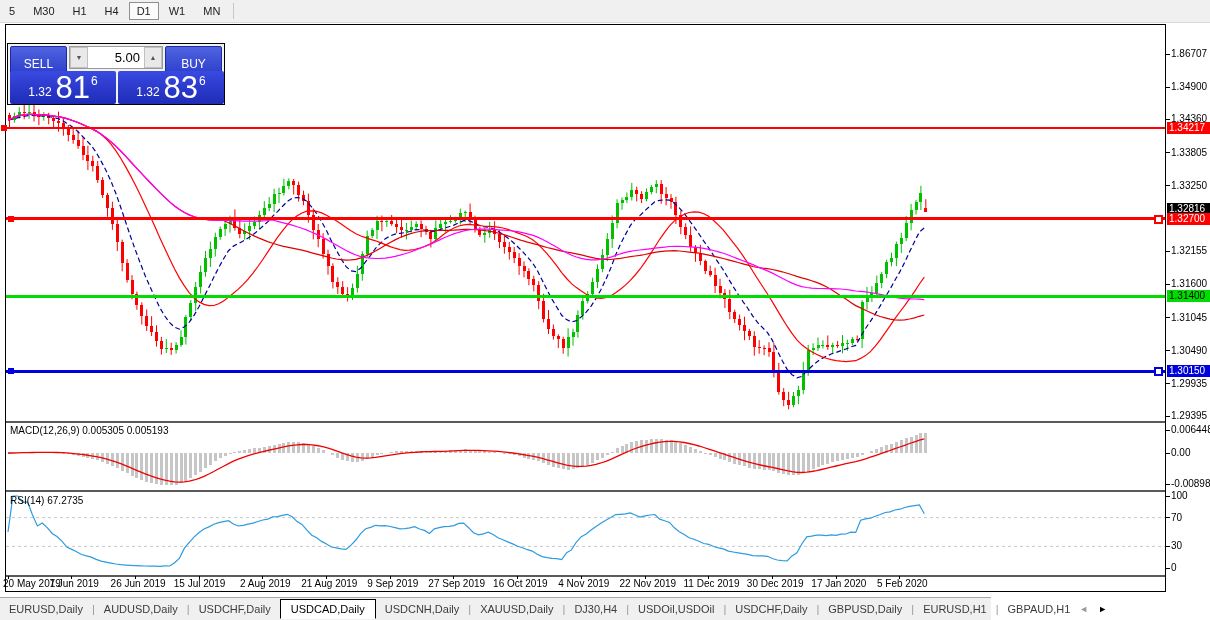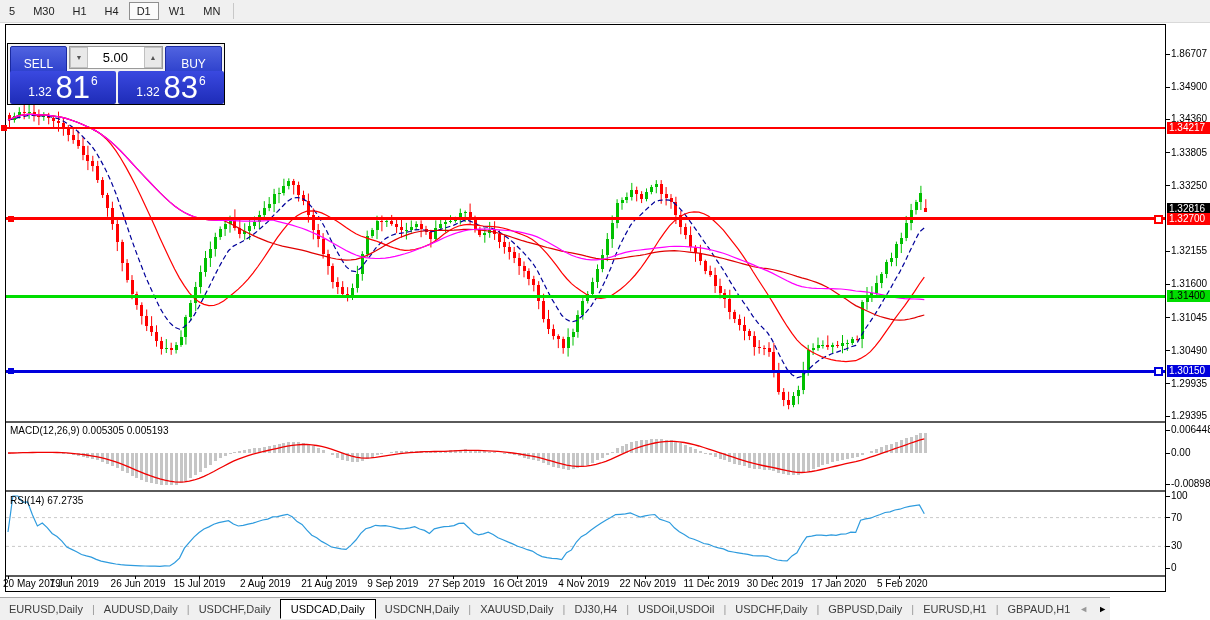--- a/index.html
+++ b/index.html
@@ -25,42 +25,42 @@
   #tpanel{position:absolute;left:7px;top:43px;width:218px;height:62px;background:#f2f2f2;
     border:1px solid #000;box-sizing:border-box;}
   .tbtn{position:absolute;top:2px;width:57px;height:36px;border-radius:2px;color:#fff;
     font-size:12px;display:flex;align-items:center;justify-content:center;
     background:linear-gradient(#5063e0,#2336c6);border:1px solid #1b2aa0;box-sizing:border-box;}
   #sellbtn{left:2px;} #buybtn{right:2px;}
   #vol{position:absolute;left:61px;top:2px;width:94px;height:23px;background:#fff;
     border:1px solid #9a9a9a;box-sizing:border-box;display:flex;}
   .spin{width:18px;height:100%;background:#e9e9e9;color:#555;font-size:7px;display:flex;
     align-items:center;justify-content:center;border:1px solid #c0c0c0;box-sizing:border-box;}
-  #volval{flex:1;font-size:13px;color:#000;text-align:right;padding:3px 16px 0 0;}
+  #volval{flex:1;font-size:13px;color:#000;text-align:right;padding:3px 4px 0 0;}
   .quote{position:absolute;top:27px;width:106px;height:33px;border-radius:2px;color:#fff;
     background:linear-gradient(#3a49e0,#1e2cb8);display:flex;align-items:center;justify-content:center;}
   #bidq{left:2px;} #askq{left:110px;}
   .qpre{font-size:12px;font-weight:normal;margin-top:9px;}
   .qbig{font-size:31px;line-height:28px;margin-left:4px;}
   .qsup{font-size:12px;margin-top:-14px;margin-left:1px;}
 
   
   .ptick{position:absolute;left:1171px;font-size:10px;color:#000;height:12px;line-height:12px;}
   .pbox{position:absolute;left:1167px;width:47px;height:12px;line-height:12px;font-size:10px;
     color:#fff;padding-left:2px;box-sizing:border-box;}
   .itick{position:absolute;left:1171px;font-size:10px;color:#000;height:12px;line-height:12px;}
 
   
   .indlbl{position:absolute;left:10px;font-size:10px;color:#000;}
 
   
   .dlbl{position:absolute;top:578px;font-size:10px;color:#000;white-space:nowrap;}
 
   
-  #tabbar{position:absolute;left:0;top:597px;width:1110px;height:23px;background:#f0f0f0;
+  #tabbar{position:absolute;left:0;top:597px;width:991px;height:23px;background:#f0f0f0;
     border-top:1px solid #a8a8a8;display:flex;align-items:center;box-sizing:border-box;}
   .tab{font-size:11px;color:#3c3c3c;padding:3px 9px;white-space:nowrap;}
   .tab.active{background:#fff;border:1px solid #000;border-bottom:1px solid #fff;color:#000;
     padding:3px 10px;position:relative;}
   .tsep{color:#999;font-size:11px;}
   #tabarrows{margin-left:auto;margin-right:6px;display:flex;gap:10px;align-items:center;}
   .tarrow{font-size:9px;color:#000;} .tarrow.dim{color:#999;}
 </style>
 </head>
 <body>

